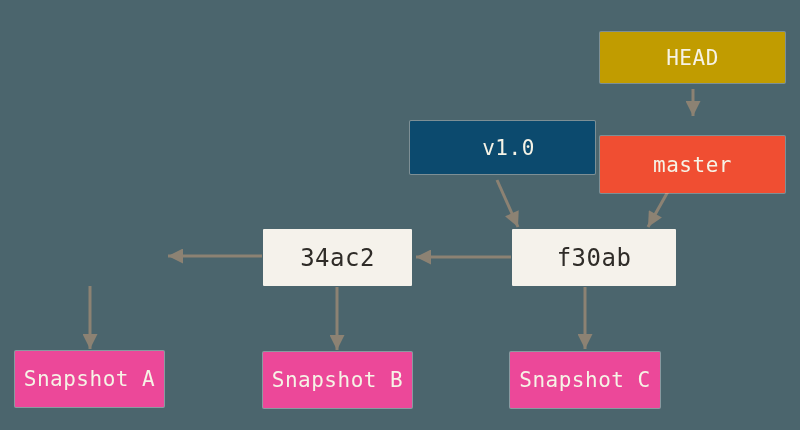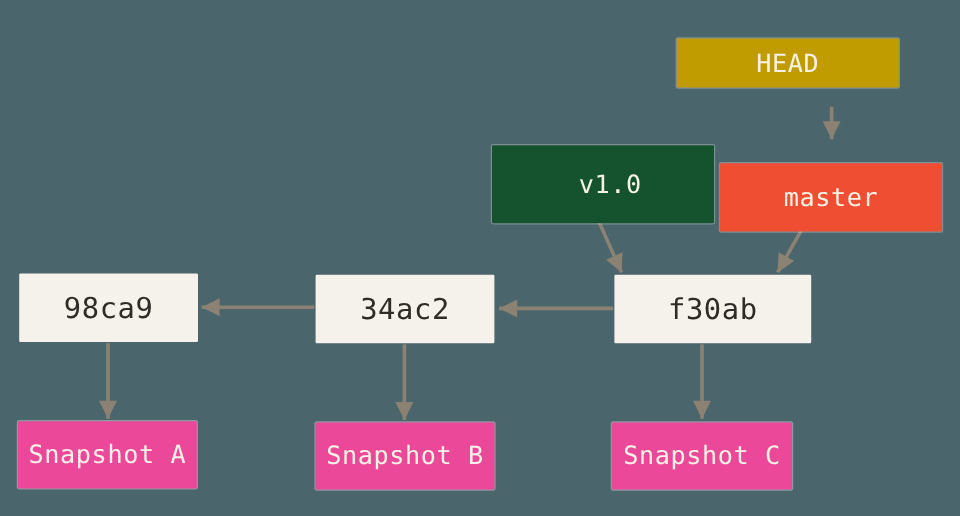--- a/index.html
+++ b/index.html
@@ -28,22 +28,22 @@
     justify-content: center;
     box-sizing: border-box;
     font-size: 21px;
     letter-spacing: 0.5px;
     border-radius: 1px;
   }
   .node.ref {
     color: #F6F3E6;
     box-shadow: 0 0 0 1px rgba(255,255,255,0.28);
   }
-  .node.head   { left: 564px; top:  32px; width: 185px; height: 41px; background: #C19C00; }
-  .node.v10    { left: 410px; top: 121px; width: 185px; height: 65px; background: #14532d; padding-left: 12px; }
+  .node.head   { left: 600px; top:  32px; width: 185px; height: 51px; background: #C19C00; }
+  .node.v10    { left: 410px; top: 121px; width: 185px; height: 53px; background: #0c4a6e; padding-left: 12px; }
   .node.master { left: 600px; top: 136px; width: 185px; height: 57px; background: #F04E32; }
 
   .node.commit {
     background: #F5F2EB;
     color: #2F2C28;
     font-size: 24px;
     width: 149px; height: 57px;
   }
   .node.c98ca9 { left:  16px; top: 228px; }
   .node.c34ac2 { left: 263px; top: 229px; }
@@ -92,23 +92,20 @@
   </div>
 
   <div class="node ref v10">
     <span class="label">v1.0</span>
   </div>
 
   <div class="node ref master">
     <span class="label">master</span>
   </div>
 
-  <div class="node commit c98ca9">
-    <span class="label">98ca9</span>
-  </div>
 
   <div class="node commit c34ac2">
     <span class="label">34ac2</span>
   </div>
 
   <div class="node commit cf30ab">
     <span class="label">f30ab</span>
   </div>
 
   <div class="node snapshot snapA">

